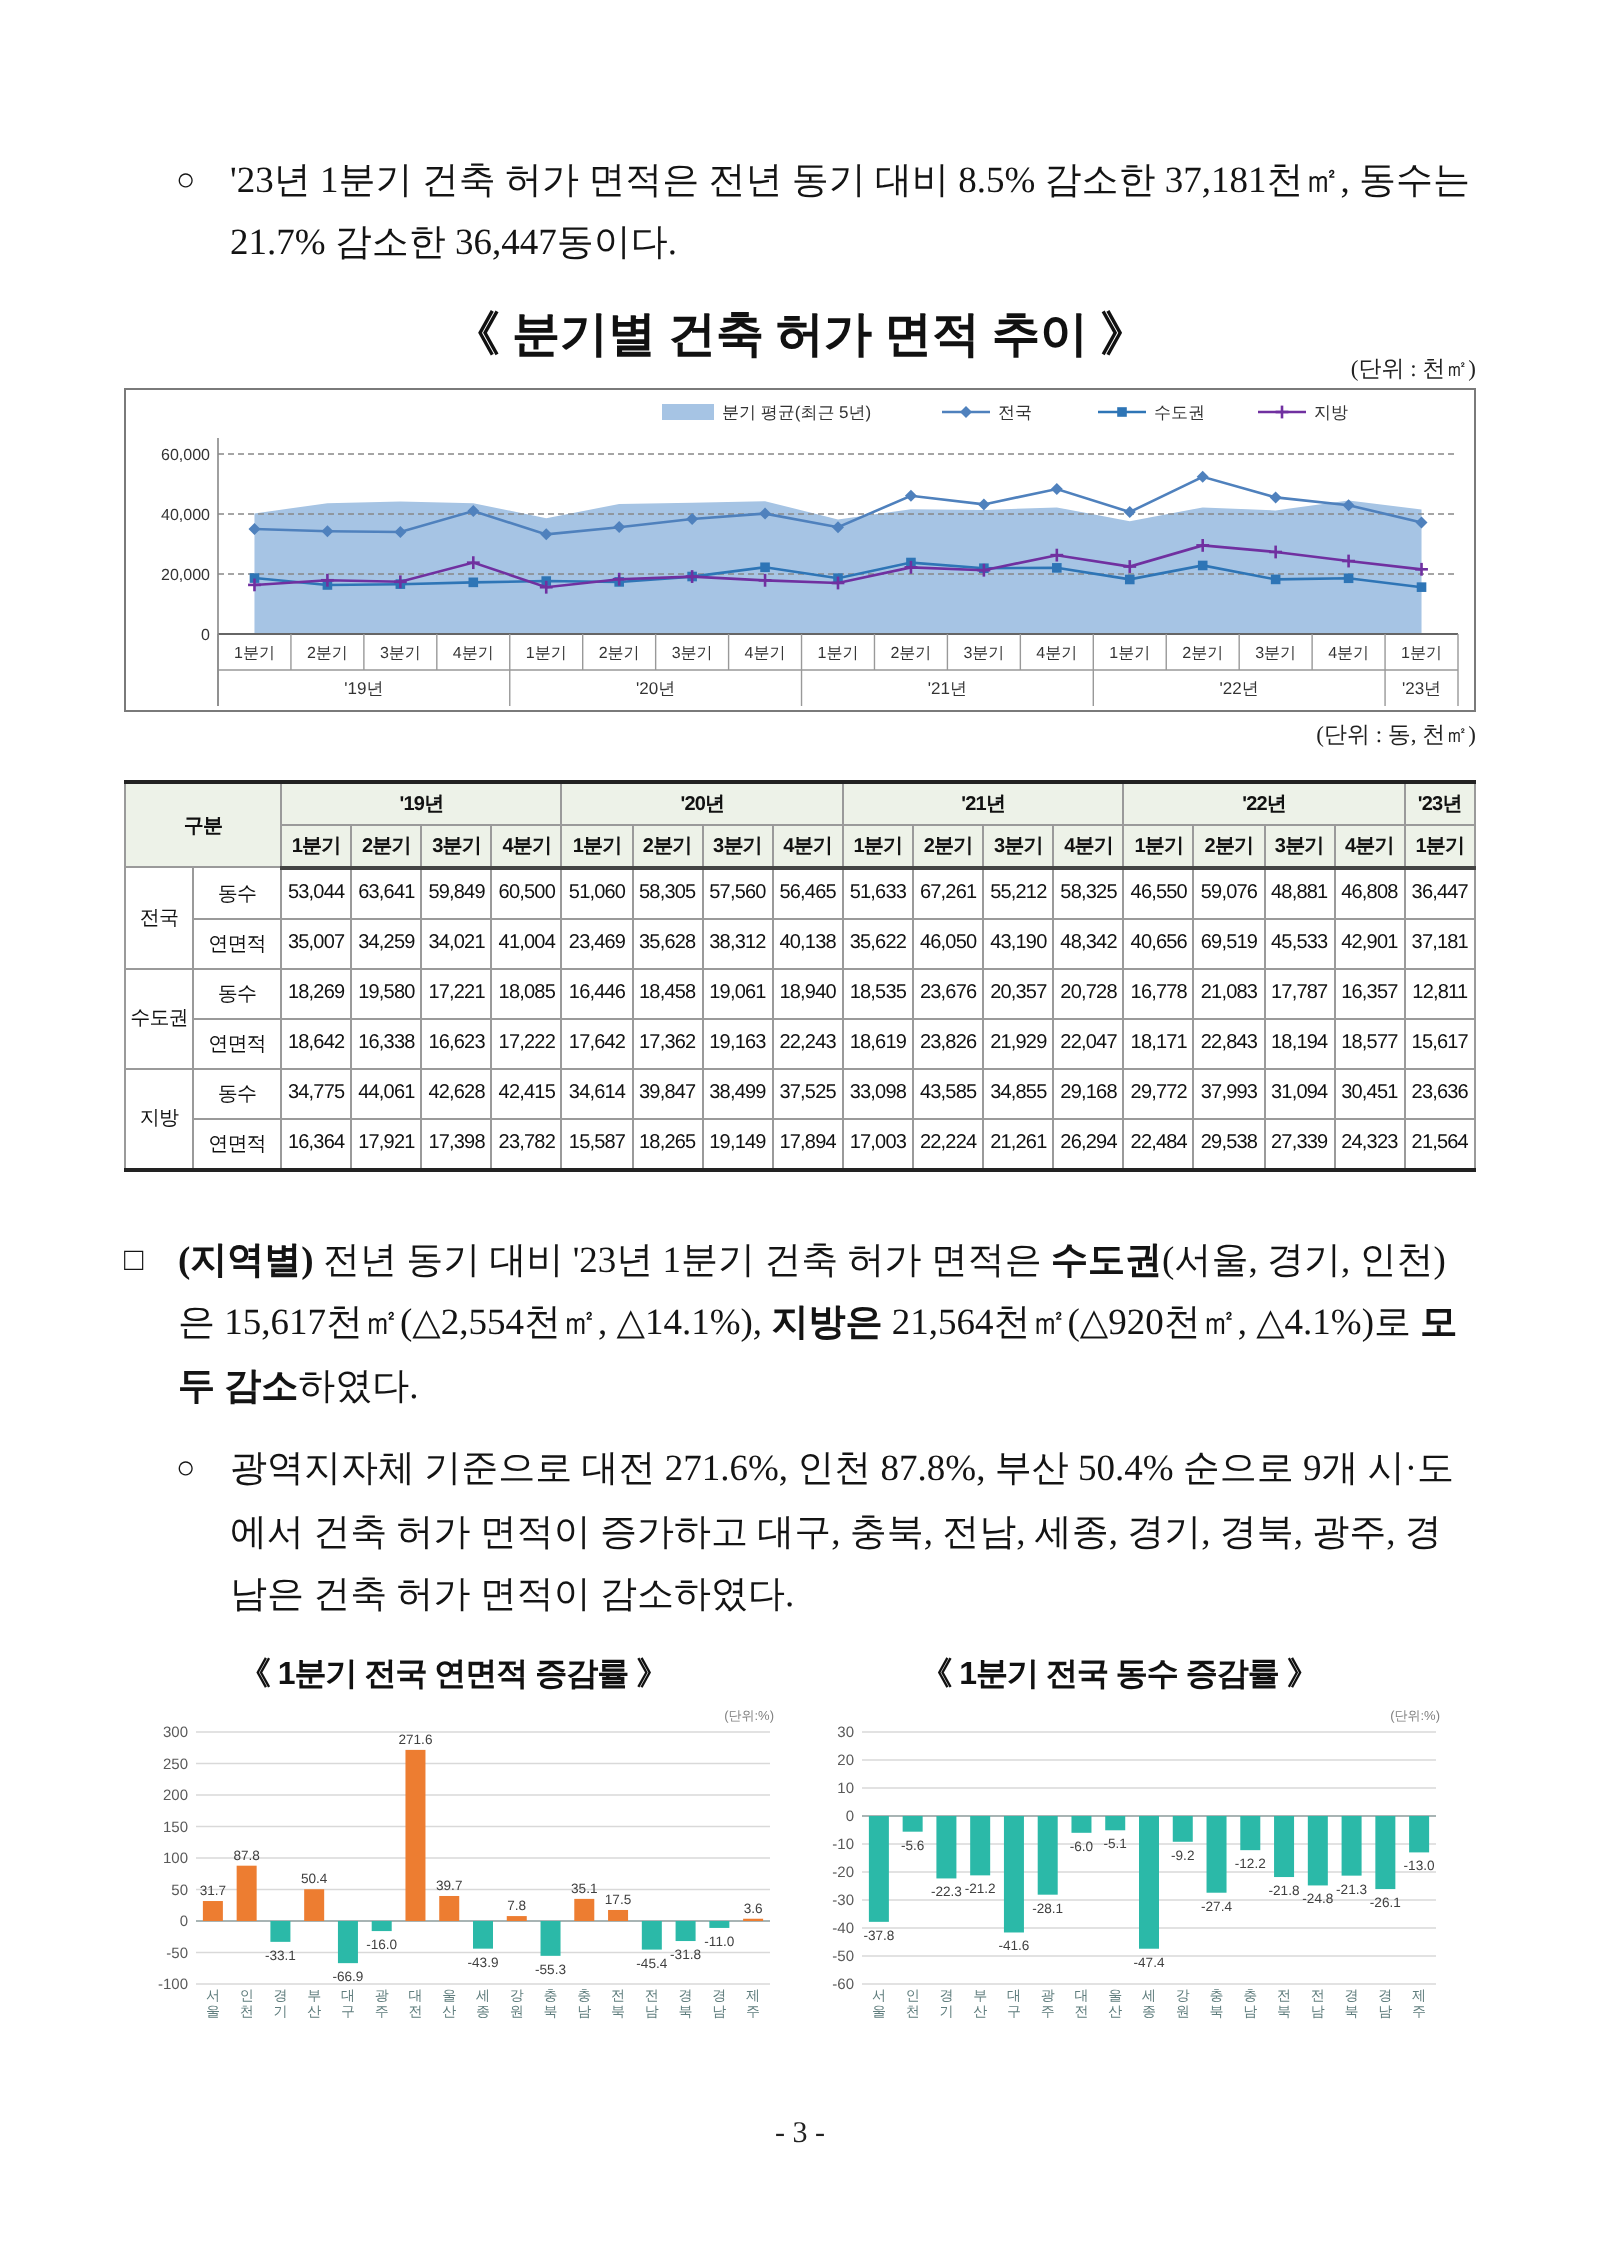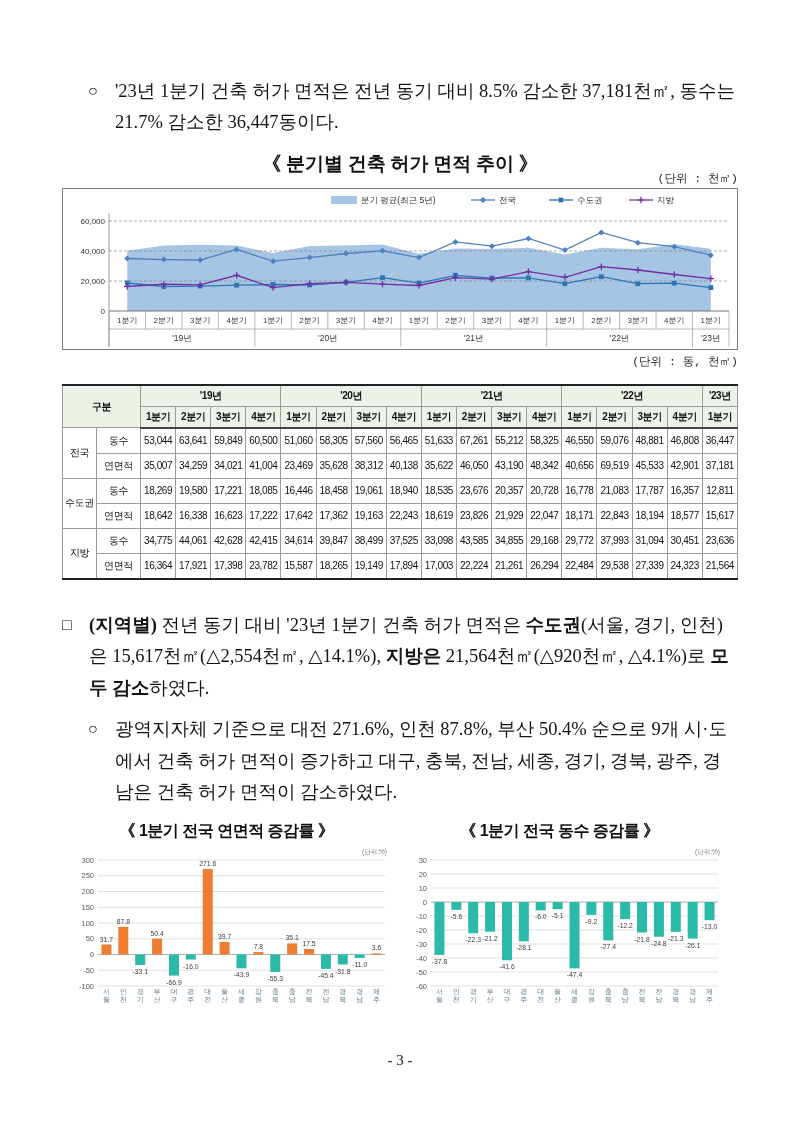--- a/index.html
+++ b/index.html
@@ -4,22 +4,22 @@
 <style>
   html,body{margin:0;padding:0;background:#ffffff;}
   .page{width:800px;height:1131px;position:relative;background:#fff;overflow:hidden;}
   .content{position:absolute;left:62px;top:0;width:676px;}
   .para{font-family:"Liberation Serif","DejaVu Serif",serif;font-size:18.5px;line-height:1.7;color:#141414;position:relative;padding-left:27px;}
   .para .bullet{position:absolute;left:0;top:1px;font-size:16px;}
   .p1{margin-top:76px;margin-left:26px;width:624px;}
   .p2{margin-top:30px;width:650px;}
   .p3{margin-top:10px;margin-left:26px;width:624px;}
   .para b{font-weight:bold;}
-  .chart-title{margin-top:12px;text-align:center;font-family:"Liberation Serif","DejaVu Serif",serif;font-weight:bold;font-size:19px;color:#111;}
-  .unit-label{text-align:right;font-family:Liberation Mono, monospace;font-size:11.5px;color:#222;}
+  .chart-title{margin-top:12px;text-align:center;font-family:"Liberation Serif","DejaVu Serif",serif;font-weight:bold;font-size:24px;color:#111;}
+  .unit-label{text-align:right;font-family:Liberation Serif, serif;font-size:11.5px;color:#222;}
   .u1{margin-top:-6px;}
   .line-chart-box{margin-top:2px;border:1px solid #7a7a7a;width:674px;height:160px;background:#fff;}
   .table-unit{margin-top:4px;margin-bottom:15px;}
   table.data-table{border-collapse:collapse;width:676px;table-layout:fixed;font-family:"Liberation Sans","DejaVu Sans",sans-serif;font-size:10px;color:#111;border-top:2px solid #222;border-bottom:2px solid #222;}
   .data-table th,.data-table td{border:1px solid #9a9a9a;text-align:center;padding:0;height:24px;letter-spacing:-0.4px;white-space:nowrap;overflow:hidden;font-weight:normal;}
   .data-table thead th{background:#edf2e8;font-weight:bold;height:20px;}
   .data-table thead tr:last-child th{border-bottom:2px solid #444;}
   .data-table tr.dotted td,.data-table tr.dotted th.rowlab{border-bottom:1px dotted #999;}
   .data-table tr.gstart th,.data-table tr.gstart td{border-top:1px solid #555;}
   .bar-row{margin-top:12px;display:flex;gap:4px;}

